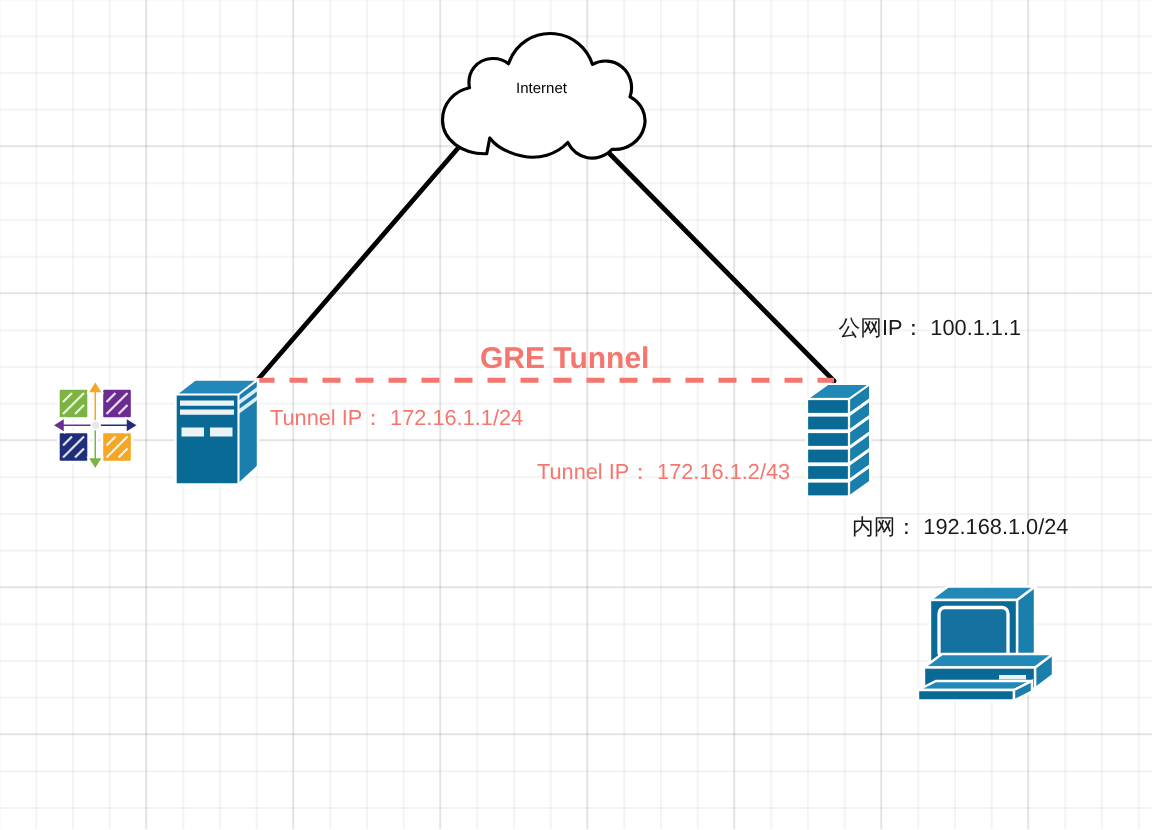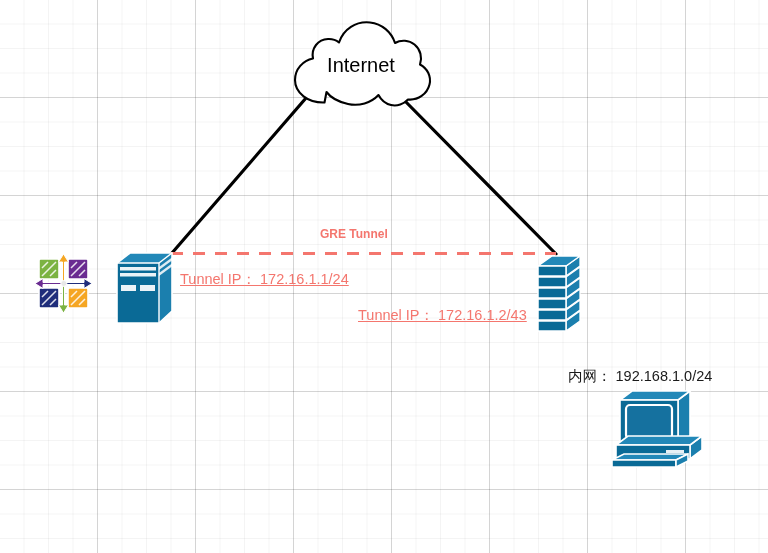--- a/index.html
+++ b/index.html
@@ -46,36 +46,35 @@
   }
 
   .label-dark {
     color: #1a1a1a;
     font-size: 14.5px;
   }
 
   .label-red {
     color: #f4766e;
     font-size: 14.5px;
-    text-decoration: underline;
   }
 
   .label-red-bold {
     color: #f4766e;
-    font-size: 12px;
+    font-size: 20px;
     font-weight: bold;
   }
 
   .cloud-text {
     position: absolute;
     left: 0;
     top: 0;
     width: 100%;
     text-align: center;
-    font-size: 20px;
+    font-size: 10px;
     color: #000000;
   }
 </style>
 </head>
 <body>
 
 <div id="canvas">
 
   <svg class="layer-lines" viewBox="0 0 768 553" width="768" height="553">
 
@@ -202,22 +201,23 @@
       <rect x="10" y="57" width="74" height="14" fill="#0a6a96" stroke="#ffffff" stroke-width="1.6"></rect>
       <rect x="60" y="62" width="18" height="3" fill="#ffffff" opacity="0.9"></rect>
 
       <polygon points="6,72 18,66 82,66 70,72" fill="#2288b8" stroke="#ffffff" stroke-width="1.6"></polygon>
       <polygon points="6,72 70,72 70,79 6,79" fill="#0a6a96" stroke="#ffffff" stroke-width="1.6"></polygon>
       <polygon points="70,72 82,66 82,73 70,79" fill="#1b7fae" stroke="#ffffff" stroke-width="1.6"></polygon>
     </svg>
   </div>
 
 
+  <div class="label label-dark" style="left:559px; top:211px;">公网IP： 100.1.1.1</div>
 
   <div class="label label-red-bold" style="left:320px; top:227px;">GRE Tunnel</div>
 
   <div class="label label-red" style="left:180px; top:271px;">Tunnel IP： 172.16.1.1/24</div>
 
   <div class="label label-red" style="left:358px; top:307px;">Tunnel IP： 172.16.1.2/43</div>
 
-  <div class="label label-dark" style="left:568px; top:368px;text-align:right;">内网： 192.168.1.0/24</div>
+  <div class="label label-dark" style="left:568px; top:344px;text-align:right;">内网： 192.168.1.0/24</div>
 
 </div>
 
 </body></html>

